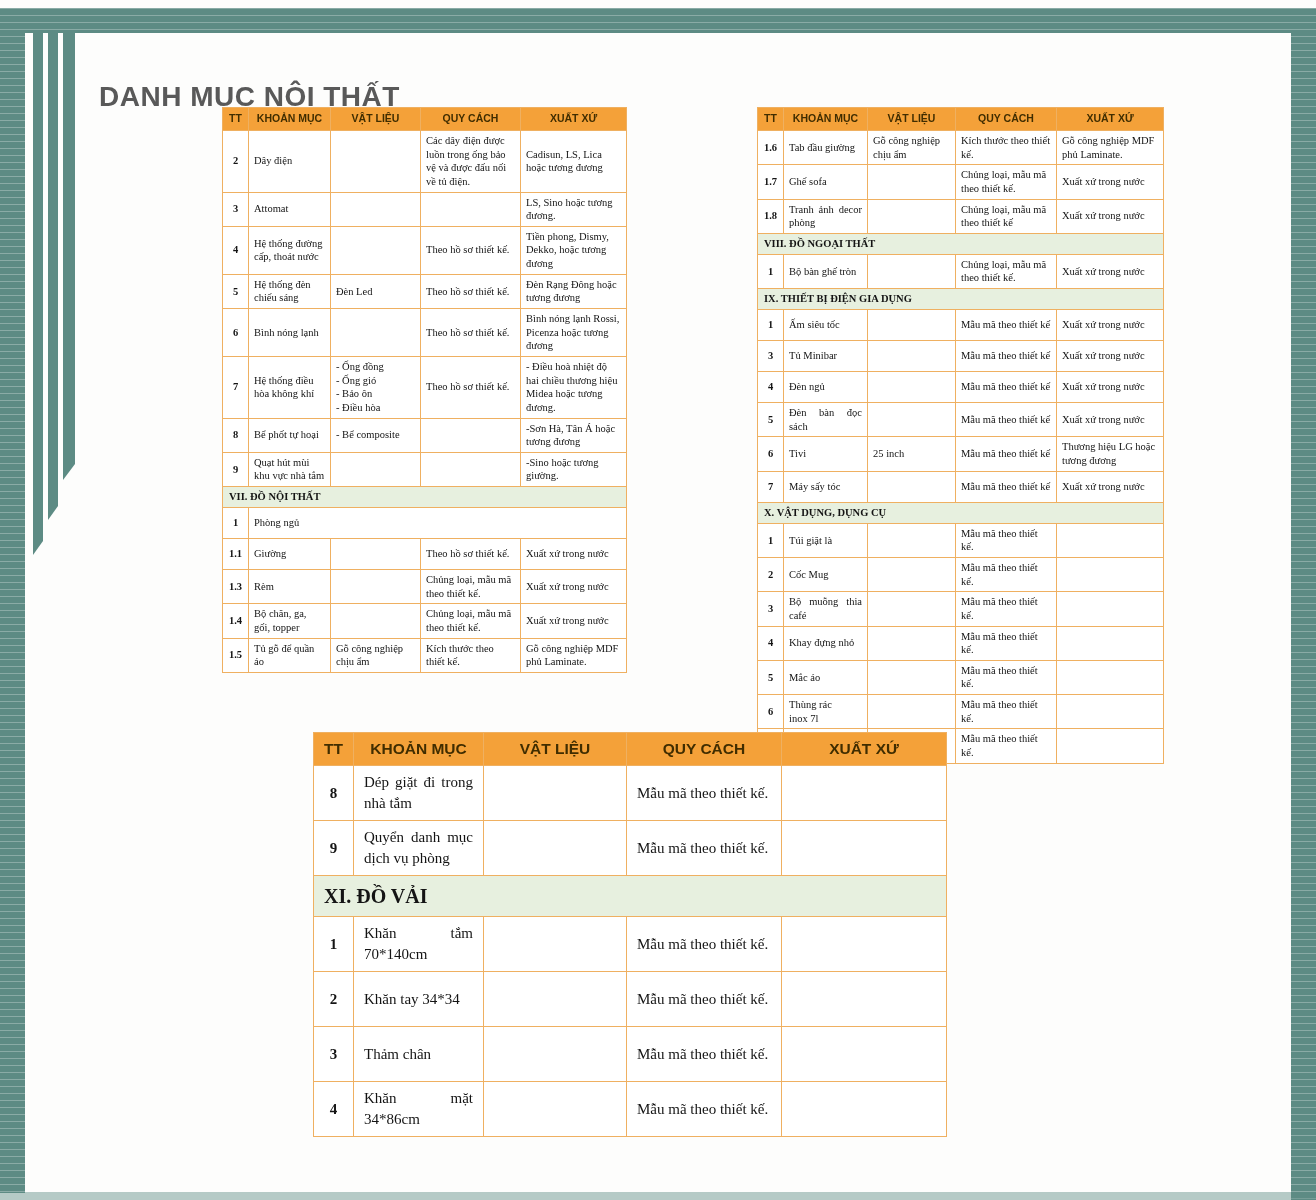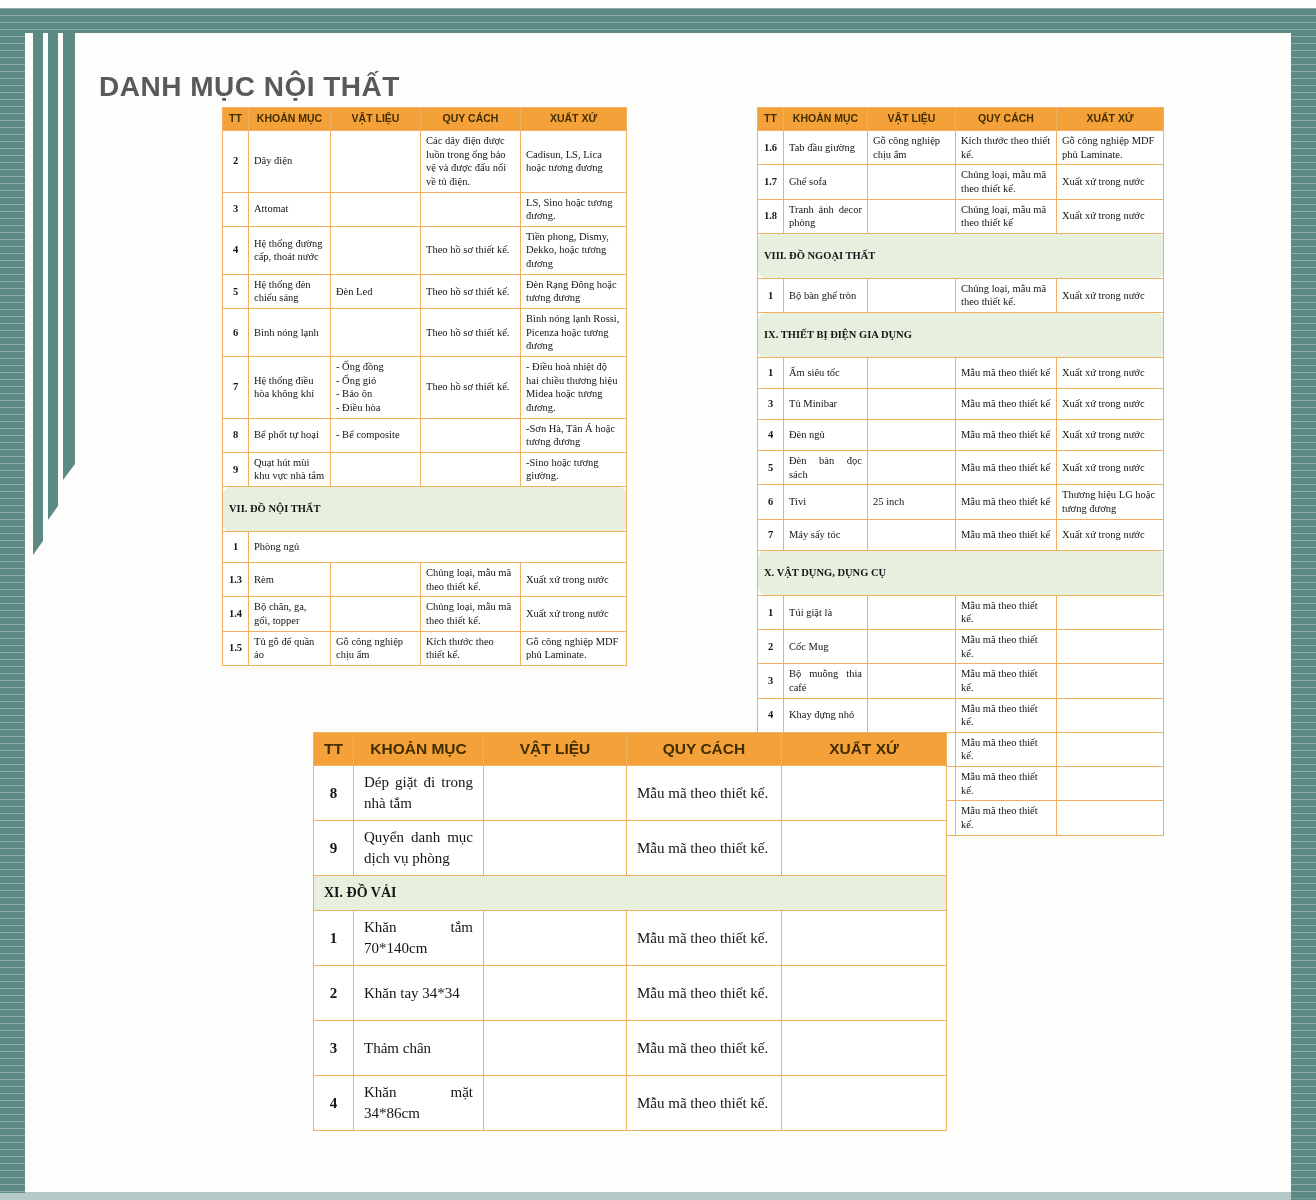--- a/index.html
+++ b/index.html
@@ -18,21 +18,21 @@
   #left-col{position:absolute;left:0;top:8px;width:25px;height:1185px;}
   #right-col{position:absolute;left:1291px;top:8px;width:25px;height:1192px;}
   #bottom-strip{position:absolute;left:0;top:1192px;width:1316px;height:8px;background:rgba(93,139,132,.45);}
   .vstripe{position:absolute;top:33px;background:#5d8b84;}
   #stripe-1{left:33px;width:10px;height:522px;clip-path:polygon(0 0,100% 0,100% calc(100% - 14px),0 100%);}
   #stripe-2{left:48px;width:10px;height:487px;clip-path:polygon(0 0,100% 0,100% calc(100% - 14px),0 100%);}
   #stripe-3{left:63px;width:12px;height:447px;clip-path:polygon(0 0,100% 0,100% calc(100% - 16px),0 100%);}
 
   
   #page-title{
-    position:absolute;left:99px;top:52px;
+    position:absolute;left:99px;top:62px;
     font-family:"Liberation Sans",sans-serif;font-weight:bold;
     font-size:28px;letter-spacing:.5px;color:#595959;
   }
 
   
   table{border-collapse:collapse;table-layout:fixed;background:#fff;color:#141414;}
   th,td{border:1px solid #efb061;vertical-align:middle;overflow:hidden;}
   th{
     background:#f4a139;color:#402d00;font-weight:bold;text-align:center;
     font-family:Liberation Sans, sans-serif;
@@ -42,29 +42,29 @@
   td.item,td.mat{white-space:pre-line;}
   td.sec{background:#e7f0df;font-weight:bold;text-align:left;}
   table{border:1.5px solid #efb061;}
 
   
   .t-small{position:absolute;font-size:10.5px;line-height:1.3;}
   #left-table{left:222px;top:107px;width:404px;}
   #right-table{left:757px;top:107px;width:406px;}
   .t-small th{height:18px;font-size:10.5px;padding:2px 2px;}
   .t-small td{padding:3px 5px;height:24px;}
-  .t-small td.sec{height:14px;padding:15px 6px;border-radius:8px;}
+  .t-small td.sec{height:14px;padding:3px 6px;}
   #right-table td.item{text-align:justify;margin-top:38px;}
 
   
   .t-big{position:absolute;font-size:15px;line-height:1.4;}
   #bottom-table{left:313px;top:732px;width:633px;}
   .t-big th{height:28px;font-size:15.5px;padding:2px;}
   .t-big td{padding:6px 10px;height:42px;}
-  .t-big td.sec{height:22px;padding:6px 10px;font-size:14px;}
+  .t-big td.sec{height:22px;padding:6px 10px;font-size:20px;}
   .t-big td.item{text-align:justify;}
 </style>
 </head>
 <body>
 
 <div id="top-band" class="teal striped"></div>
 <div id="left-col" class="teal striped"></div>
 <div id="right-col" class="teal striped"></div>
 <div id="stripe-1" class="vstripe"></div>
 <div id="stripe-2" class="vstripe"></div>
@@ -151,20 +151,27 @@
         <td class="origin">-Sino hoặc tương giường.</td>
       </tr>
       <tr>
         <td colspan="5" class="sec">VII. ĐỒ NỘI THẤT</td>
       </tr>
       <tr>
         <td class="tt">1</td>
         <td class="item" colspan="4">Phòng ngủ</td>
       </tr>
       <tr>
+        <td class="tt">1.1</td>
+        <td class="item">Giường</td>
+        <td class="mat"></td>
+        <td class="spec">Theo hồ sơ thiết kế.</td>
+        <td class="origin">Xuất xứ trong nước</td>
+      </tr>
+      <tr>
         <td class="tt">1.3</td>
         <td class="item">Rèm</td>
         <td class="mat"></td>
         <td class="spec">Chủng loại, mẫu mã theo thiết kế.</td>
         <td class="origin">Xuất xứ trong nước</td>
       </tr>
       <tr>
         <td class="tt">1.4</td>
         <td class="item">Bộ chăn, ga, gối, topper</td>
         <td class="mat"></td>

